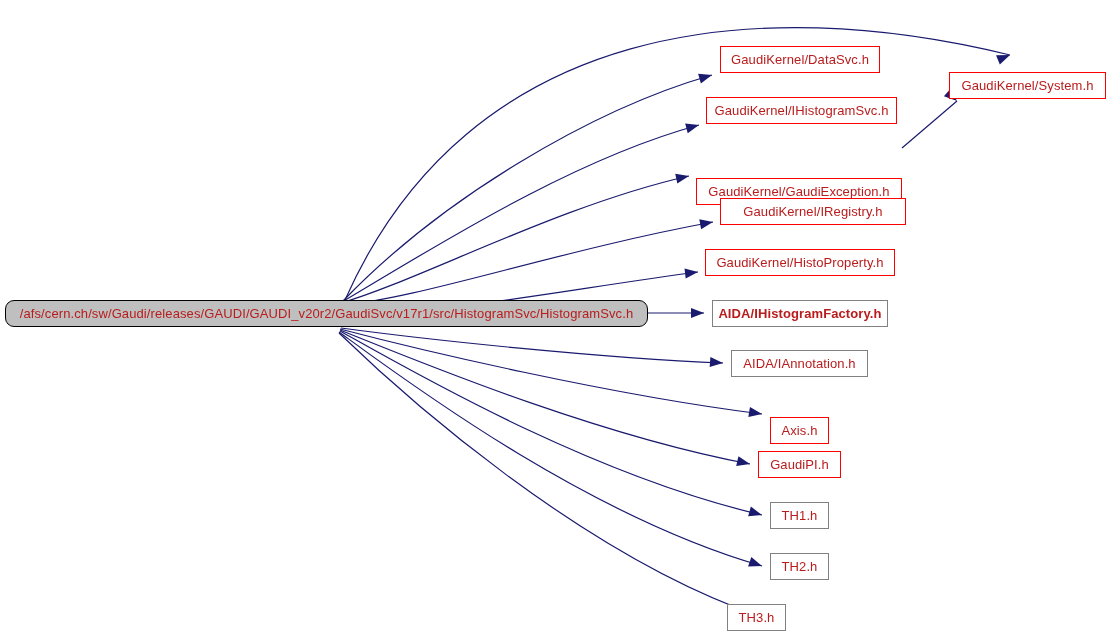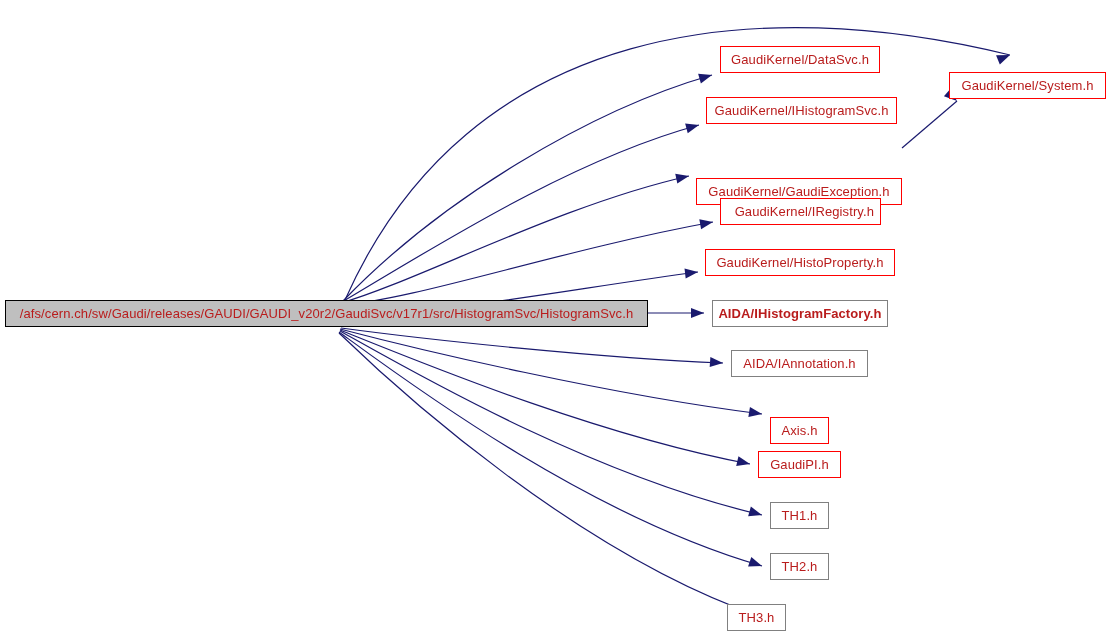--- a/index.html
+++ b/index.html
@@ -35,20 +35,21 @@
     background: #ffffff;
     border: 1px solid #808080;
     letter-spacing: 0.1px;
   }
   .node.red {
     border-color: #ff0000;
   }
   .node.root {
     background: #bfbfbf;
     border-color: #000000;
+    border-radius: 9px;
   }
   .node-label {
     padding: 0 6px;
     pointer-events: none;
   }
 </style>
 </head>
 <body>
 
 <div id="canvas">
@@ -95,21 +96,21 @@
       </div>
       <div class="node red" style="left: 949px; top: 72px; width: 157px; height: 27px;">
         <span class="node-label">GaudiKernel/System.h</span>
       </div>
       <div class="node red" style="left: 706px; top: 97px; width: 191px; height: 27px; align-items: center;">
         <span class="node-label">GaudiKernel/IHistogramSvc.h</span>
       </div>
       <div class="node red" style="left: 696px; top: 147px; width: 206px; height: 27px; margin-top: 31px;">
         <span class="node-label">GaudiKernel/GaudiException.h</span>
       </div>
-      <div class="node red" style="left: 720px; top: 198px; width: 161px; height: 27px; justify-content: flex-end;">
+      <div class="node red" style="left: 720px; top: 198px; width: 186px; height: 27px;">
         <span class="node-label">GaudiKernel/IRegistry.h</span>
       </div>
       <div class="node red" style="left: 705px; top: 249px; width: 190px; height: 27px;">
         <span class="node-label">GaudiKernel/HistoProperty.h</span>
       </div>
       <div class="node" style="left: 712px; top: 300px; width: 176px; height: 27px; font-weight: bold;">
         <span class="node-label">AIDA/IHistogramFactory.h</span>
       </div>
       <div class="node" style="left: 731px; top: 350px; width: 137px; height: 27px;">
         <span class="node-label">AIDA/IAnnotation.h</span>

